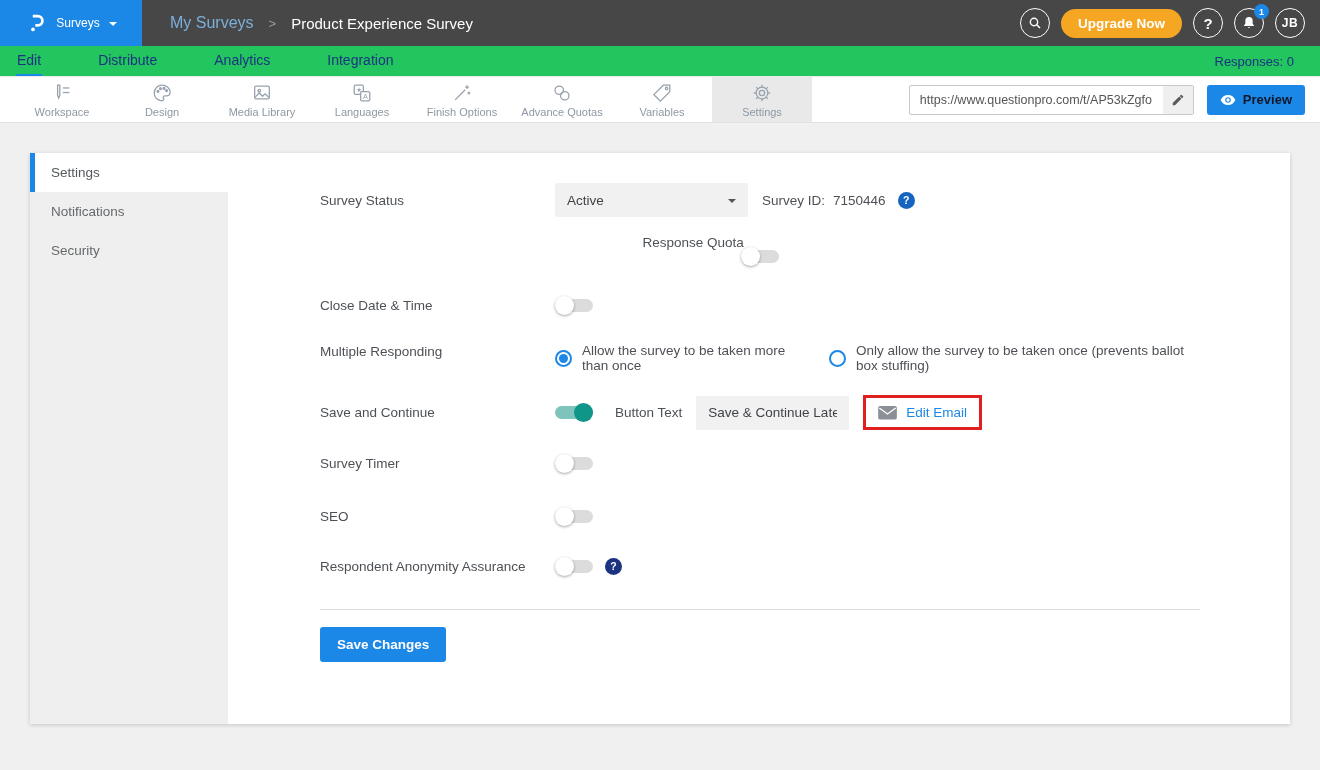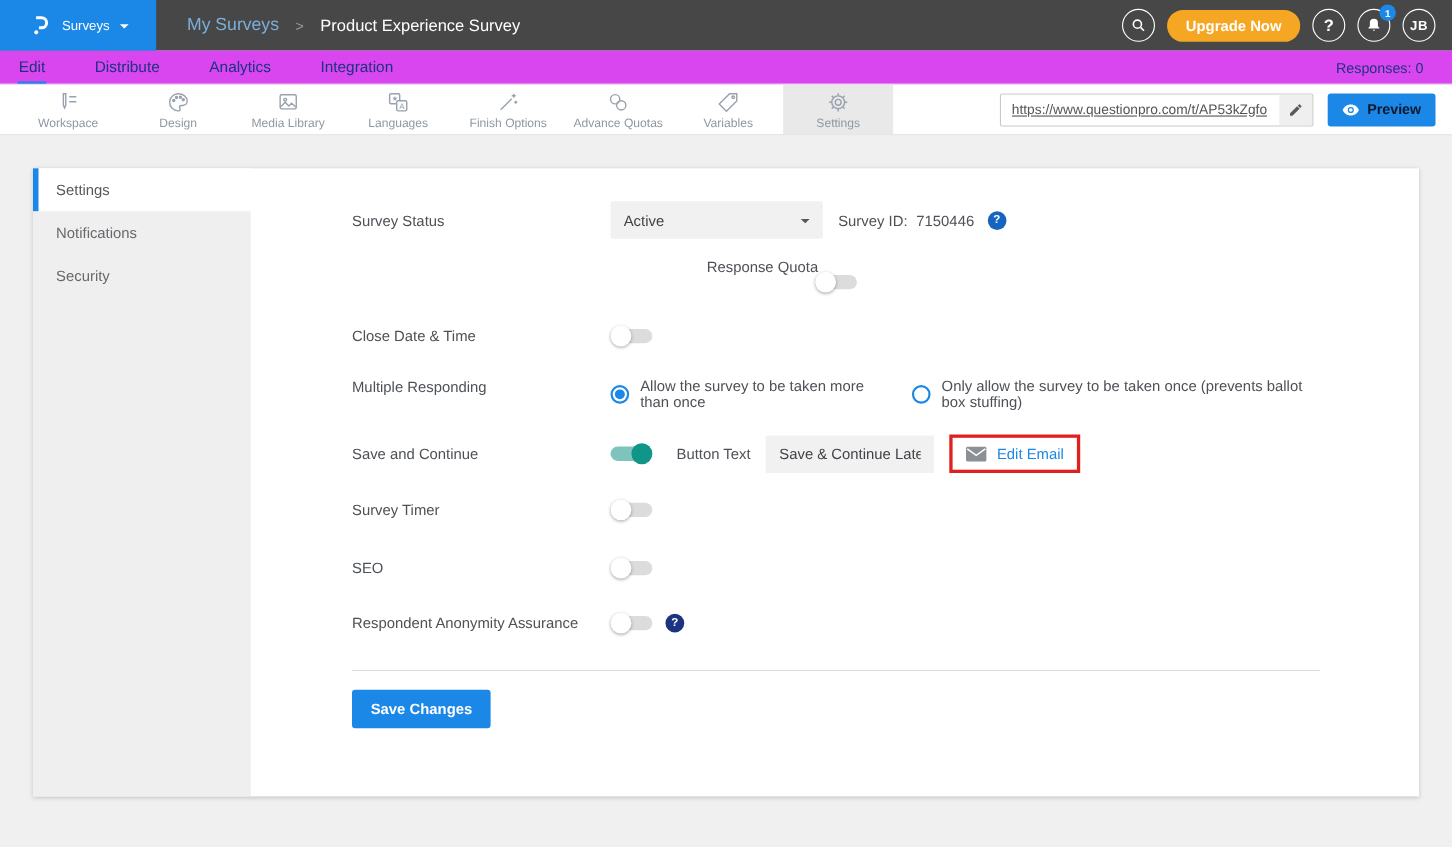--- a/index.html
+++ b/index.html
@@ -18,33 +18,33 @@
   .bc-current { color:#fff; font-size:15px; }
   .header-right { margin-left:auto; display:flex; align-items:center; gap:11px; padding-right:15px; }
   .hbtn { width:30px; height:30px; border:1.7px solid #fff; border-radius:50%; display:flex; align-items:center; justify-content:center; position:relative; cursor:pointer; flex-shrink:0; }
   .hbtn svg { width:16px; height:16px; }
   .help-glyph { font-size:15px; font-weight:bold; }
   .avatar-initials { font-size:12px; font-weight:bold; letter-spacing:.5px; }
   .upgrade { background:#F5A623; border-radius:15px; height:29px; padding:0 17px; display:flex; align-items:center; font-weight:bold; font-size:13.5px; cursor:pointer; }
   .badge { position:absolute; top:-5px; right:-6px; background:#1B87E6; min-width:15px; height:15px; border-radius:8px; font-size:9px; font-weight:bold; display:flex; align-items:center; justify-content:center; padding:0 3px; }
 
   
-  .tab-bar { height:31px; background:#d946ef; display:flex; align-items:stretch; padding:0 26px 0 16px; border-bottom:1px solid #E8EAEC; }
+  .tab-bar { height:31px; background:#22c55e; display:flex; align-items:stretch; padding:0 26px 0 16px; border-bottom:1px solid #E8EAEC;gap:12px; }
   .tab { display:flex; align-items:center; padding:0 1px; margin-right:43px; color:#1B3380; font-size:14px; cursor:pointer; border-bottom:2px solid transparent; }
   .tab.active { border-bottom-color:#1B87E6; }
   .responses { margin-left:auto; display:flex; align-items:center; color:#1B3380; font-size:13px; }
 
   
   .toolbar { height:46px; background:#fff; display:flex; align-items:stretch; padding-left:12px; border-bottom:1px solid #E2E2E2; }
   .titem { width:100px; display:flex; flex-direction:column; align-items:center; justify-content:center; gap:2px; color:#8E98A3; font-size:11px; cursor:pointer; }
   .titem.active { background:#E9E9E9; }
   .titem svg { width:22px; height:22px; stroke:#98A2AD; fill:none; stroke-width:1.4; }
   .toolbar-right { margin-left:auto; display:flex; align-items:center; gap:13px; padding-right:15px; }
   .url-box { width:285px; height:30px; border:1px solid #C9C9C9; border-radius:2px; display:flex; align-items:stretch; background:#fff; overflow:hidden; }
-  .url-box input { border:0; outline:0; flex:1; font-size:12.5px; color:#555; padding:0 4px 0 10px; font-family:inherit; background:transparent;text-decoration:underline; }
+  .url-box input { border:0; outline:0; flex:1; font-size:12.5px; color:#555; padding:0 4px 0 10px; font-family:inherit; background:transparent; }
   .url-edit { width:30px; display:flex; align-items:center; justify-content:center; background:#EFEFEF; cursor:pointer; }
   .url-edit svg { width:14px; height:14px; fill:#5a5a5a; }
   .preview-btn { background:#1B87E6; color:#0f172a; height:30px; border-radius:3px; padding:0 13px; display:flex; align-items:center; gap:7px; font-size:13px; font-weight:bold; cursor:pointer; }
   .preview-btn svg { width:16px; height:12px; fill:#fff; }
 
   
   .content { padding:30px; }
   .card { background:#fff; box-shadow:0 1px 4px rgba(0,0,0,.18); display:flex; min-height:571px; }
   .side { width:198px; background:#EFEFEF; flex-shrink:0; }
   .side-item { height:39px; display:flex; align-items:center; padding-left:16px; font-size:13.5px; color:#66696C; cursor:pointer; border-left:5px solid transparent; }

